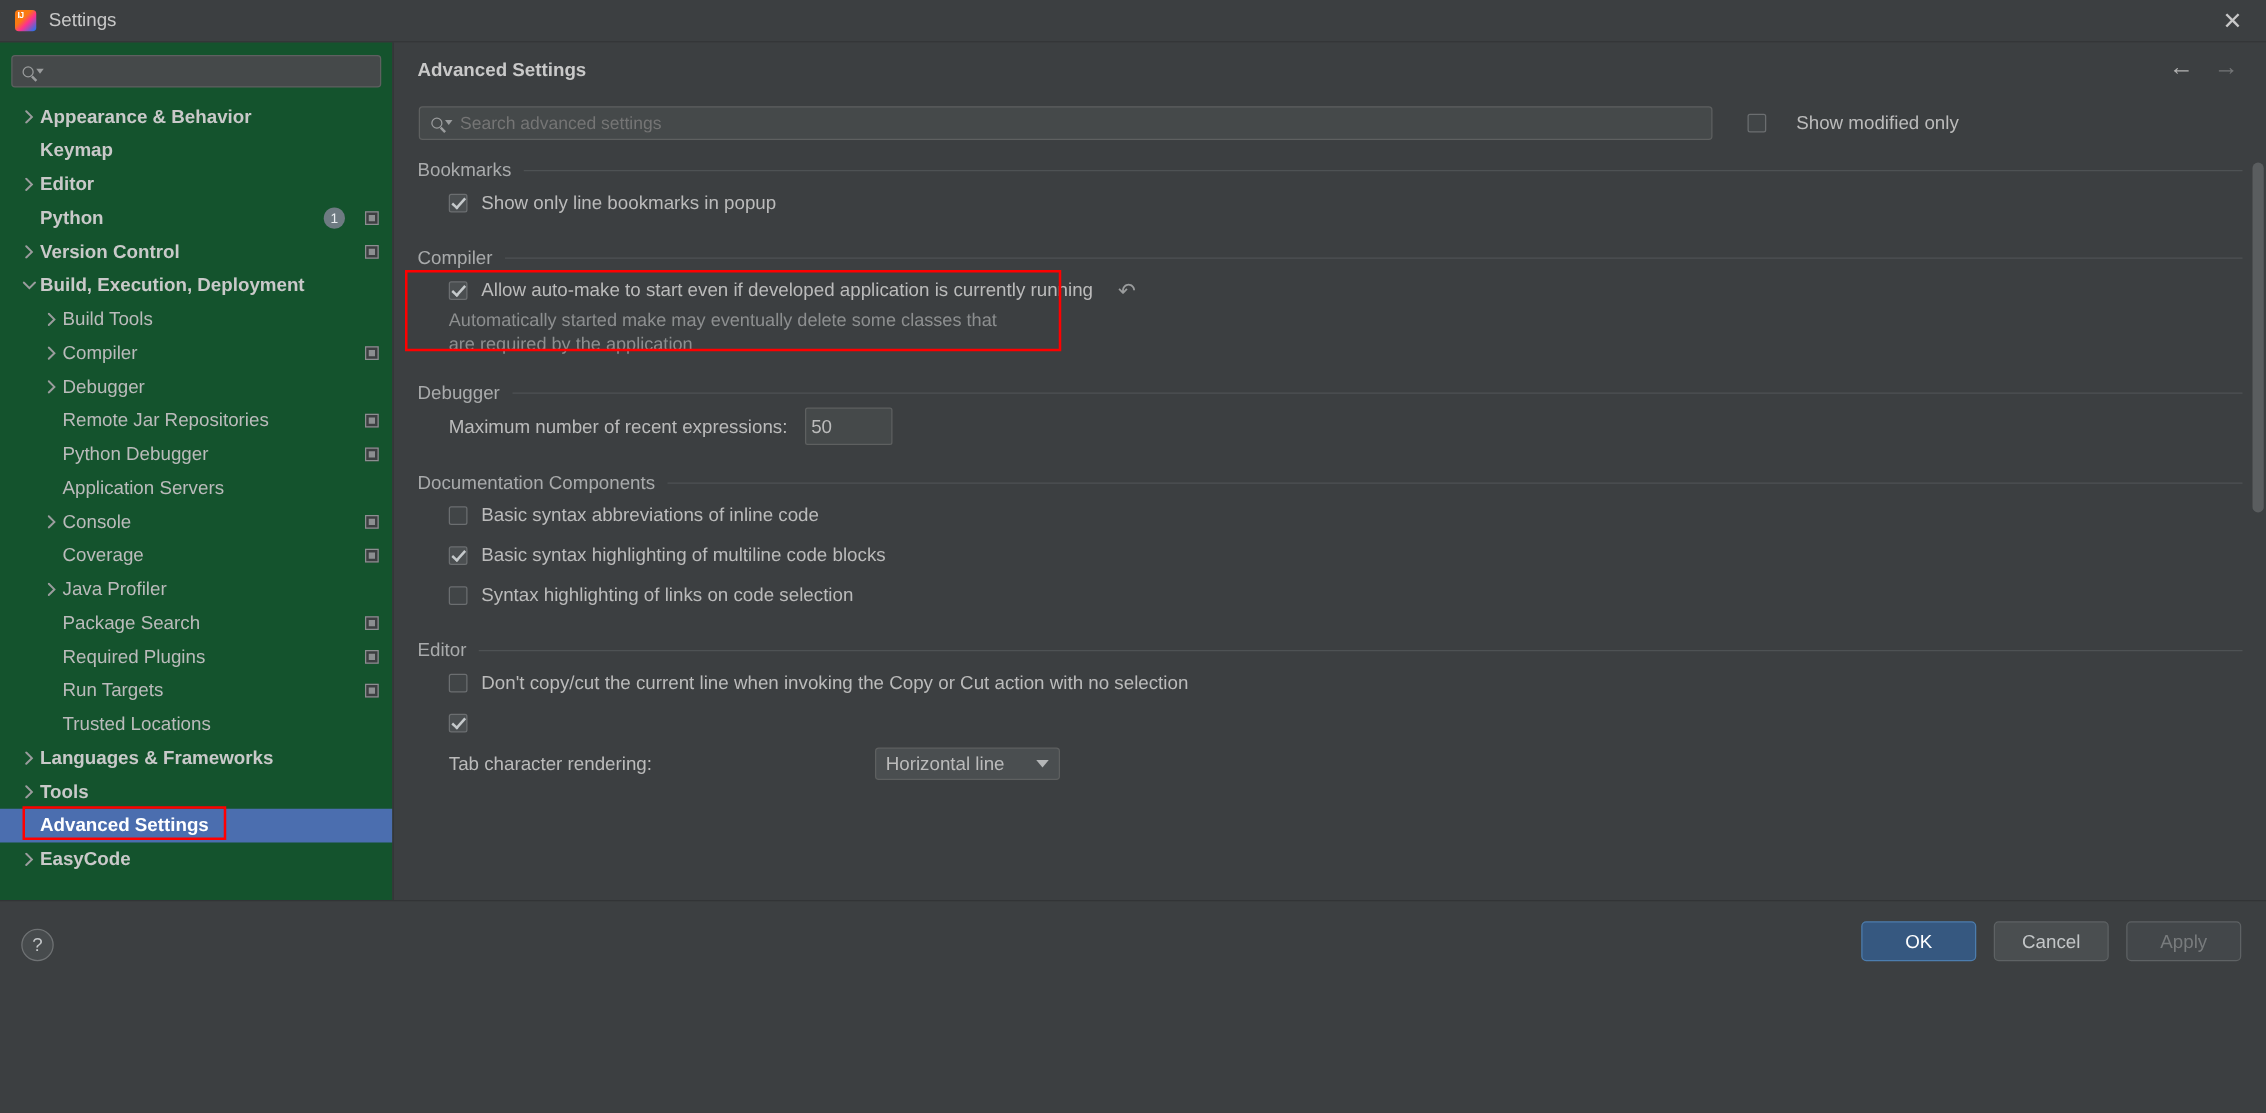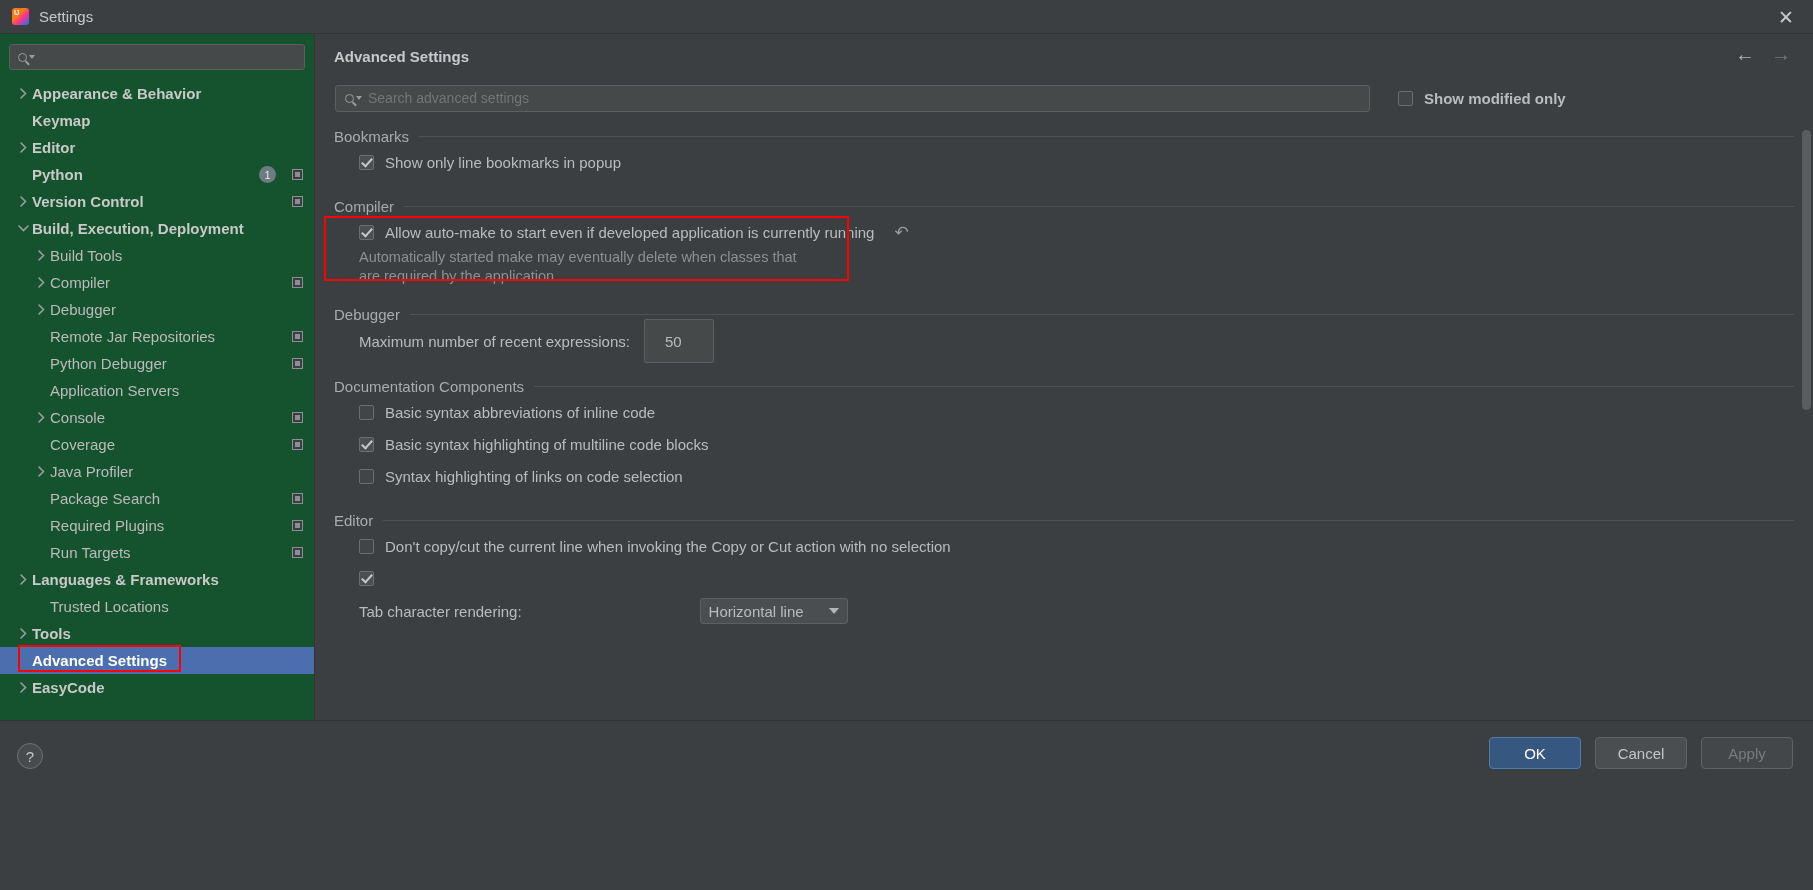--- a/index.html
+++ b/index.html
@@ -118,21 +118,21 @@
     position: absolute; left: 0; top: 44px; width: 100%; height: 40px;
     display: flex; align-items: center;
   }
   .adv-search {
     margin-left: 20px; width: 1035px; height: 27px;
     background: #45494a; border: 1px solid #5e6060; border-radius: 3px;
     display: flex; align-items: center; padding-left: 9px;
   }
   .adv-search .search-input { color: #8d8f90; }
   .modified-only {
-    margin-left: 28px; display: flex; align-items: center; gap: 11px; font-weight: bold;
+    margin-left: 28px; display: flex; align-items: center; gap: 24px;
   }
 
   .cb {
     width: 15px; height: 15px; flex: none; border-radius: 2px;
     border: 1px solid #6b6e70; background: #4b4f51; position: relative;
   }
   .cb.checked::after {
     content: ""; position: absolute; left: 4px; top: 0px;
     width: 4px; height: 9px; border: solid #c5c9cb;
     border-width: 0 2px 2px 0; transform: rotate(42deg);
@@ -159,23 +159,23 @@
     margin-left: 9px; color: #9a9c9d; font-size: 17px; line-height: 1;
   }
   .opt-desc {
     padding-left: 44px; color: #8d8f90; font-size: 14.5px; line-height: 19px;
   }
   .field-row {
     display: flex; align-items: center; gap: 14px;
     padding-left: 22px; height: 34px;
   }
   .num-field {
-    width: 70px; height: 44px; background: #45494a;
+    width: 70px; height: 30px; background: #45494a;
     border: 1px solid #5e6060; border-radius: 2px;
-    display: flex; align-items: center; padding-left: 20px;
+    display: flex; align-items: center; padding-left: 4px;
     color: #bbbbbb; font-size: 15px;
   }
   .dropdown {
     width: 148px; height: 26px; background: #4a4e50;
     border: 1px solid #5e6060; border-radius: 3px;
     display: flex; align-items: center; padding: 0 8px;
     color: #bbbbbb; font-size: 15px; justify-content: space-between;
   }
   .dd-caret {
     width: 0; height: 0; flex: none;
@@ -357,33 +357,33 @@
         <div class="chev"></div>
         <div class="tree-label">Required Plugins</div>
         <div class="scope-ind"></div>
       </div>
       <div class="tree-row">
         <div style="width: 32px; flex: 0 0 auto;"></div>
         <div class="chev"></div>
         <div class="tree-label">Run Targets</div>
         <div class="scope-ind"></div>
       </div>
+      <div class="tree-row">
+        <div style="width: 32px; flex: 0 0 auto;"></div>
+        <div class="chev"></div>
+        <div class="tree-label">Trusted Locations</div>
+      </div>
       <div class="tree-row bold">
         <div style="width: 14px; flex: 0 0 auto;"></div>
         <div class="chev">
           <svg width="7" height="11" viewBox="0 0 7 11">
             <path d="M1 1 L5.5 5.5 L1 10" stroke="#9a9c9d" stroke-width="1.6" fill="none" stroke-linecap="round"></path>
           </svg>
         </div>
         <div class="tree-label">Languages &amp; Frameworks</div>
-      </div>
-      <div class="tree-row">
-        <div style="width: 32px; flex: 0 0 auto;"></div>
-        <div class="chev"></div>
-        <div class="tree-label">Trusted Locations</div>
       </div>
       <div class="tree-row bold">
         <div style="width: 14px; flex: 0 0 auto;"></div>
         <div class="chev">
           <svg width="7" height="11" viewBox="0 0 7 11">
             <path d="M1 1 L5.5 5.5 L1 10" stroke="#9a9c9d" stroke-width="1.6" fill="none" stroke-linecap="round"></path>
           </svg>
         </div>
         <div class="tree-label">Tools</div>
       </div>
@@ -444,21 +444,21 @@
         <div class="sec-head">
           <div class="sec-title">Compiler</div>
           <div class="sec-line"></div>
         </div>
         <div class="opt-row">
           <div class="cb checked"></div>
           <div class="opt-label">Allow auto-make to start even if developed application is currently running</div>
           <div class="revert">↶</div>
         </div>
         <div class="opt-desc">
-          <div>Automatically started make may eventually delete when classes that</div>
+          <div>Automatically started make may eventually delete some classes that</div>
           <div>are required by the application</div>
         </div>
         <div style="height: 18px;"></div>
       </div>
       <div class="section">
         <div class="sec-head">
           <div class="sec-title">Debugger</div>
           <div class="sec-line"></div>
         </div>
         <div class="field-row">

